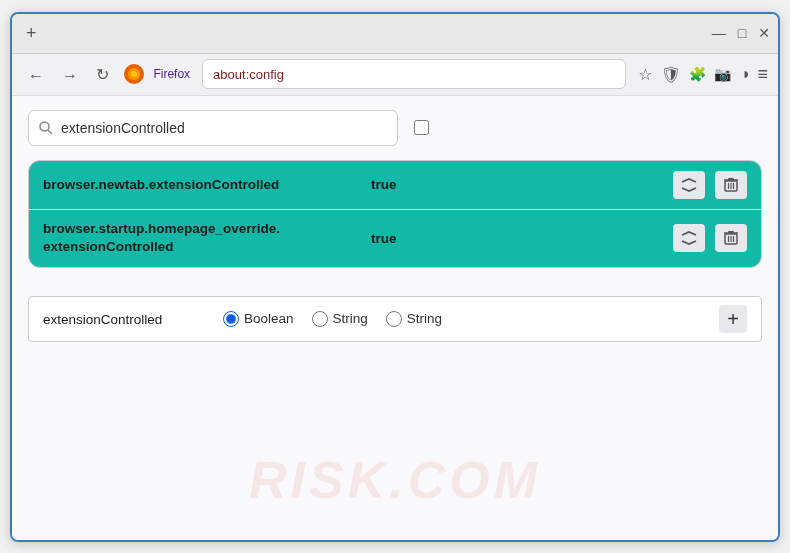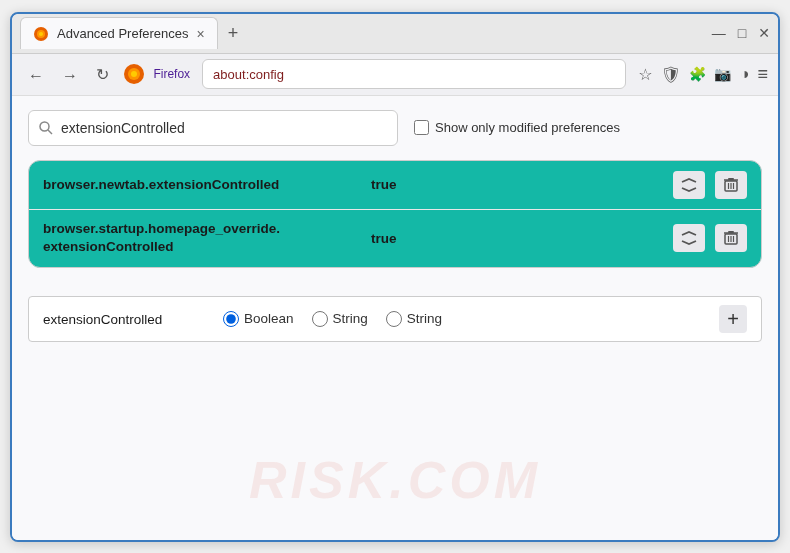--- a/index.html
+++ b/index.html
@@ -321,30 +321,20 @@
     .ff-icon {
       display: inline-block;
     }
   </style>
 </head>
 <body>
 
 <div class="browser-window">
 
   <div class="title-bar">
-    <div class="tab">
-
-      <svg class="ff-icon" width="16" height="16" viewBox="0 0 16 16">
-        <circle cx="8" cy="8" r="7" fill="#e66000"></circle>
-        <circle cx="8" cy="8" r="4" fill="#ff9500"></circle>
-        <circle cx="8" cy="8" r="2" fill="#ffcb00"></circle>
-      </svg>
-      <span class="tab-title">Advanced Preferences</span>
-      <span class="tab-close">×</span>
-    </div>
     <button class="new-tab-btn">+</button>
     <div class="window-controls">
       <button class="win-ctrl">—</button>
       <button class="win-ctrl">□</button>
       <button class="win-ctrl">✕</button>
     </div>
   </div>
 
   <div class="nav-bar">
     <button class="nav-btn">←</button>
@@ -380,21 +370,20 @@
     <div class="search-row">
       <div class="pref-search">
         <svg width="14" height="14" viewBox="0 0 14 14">
           <circle cx="5.5" cy="5.5" r="4.5" fill="none" stroke="#888" stroke-width="1.5"></circle>
           <line x1="9" y1="9" x2="13" y2="13" stroke="#888" stroke-width="1.5"></line>
         </svg>
         <input type="text" value="extensionControlled" style="">
       </div>
       <div class="show-modified">
         <input type="checkbox" style="">
-        <label>Show only modified preferences</label>
       </div>
     </div>
 
     <div class="pref-table">
 
       <div class="pref-row">
         <span class="pref-name">browser.newtab.extensionControlled</span>
         <span class="pref-value">true</span>
         <div class="pref-actions">
           <button class="action-btn" title="Toggle">

